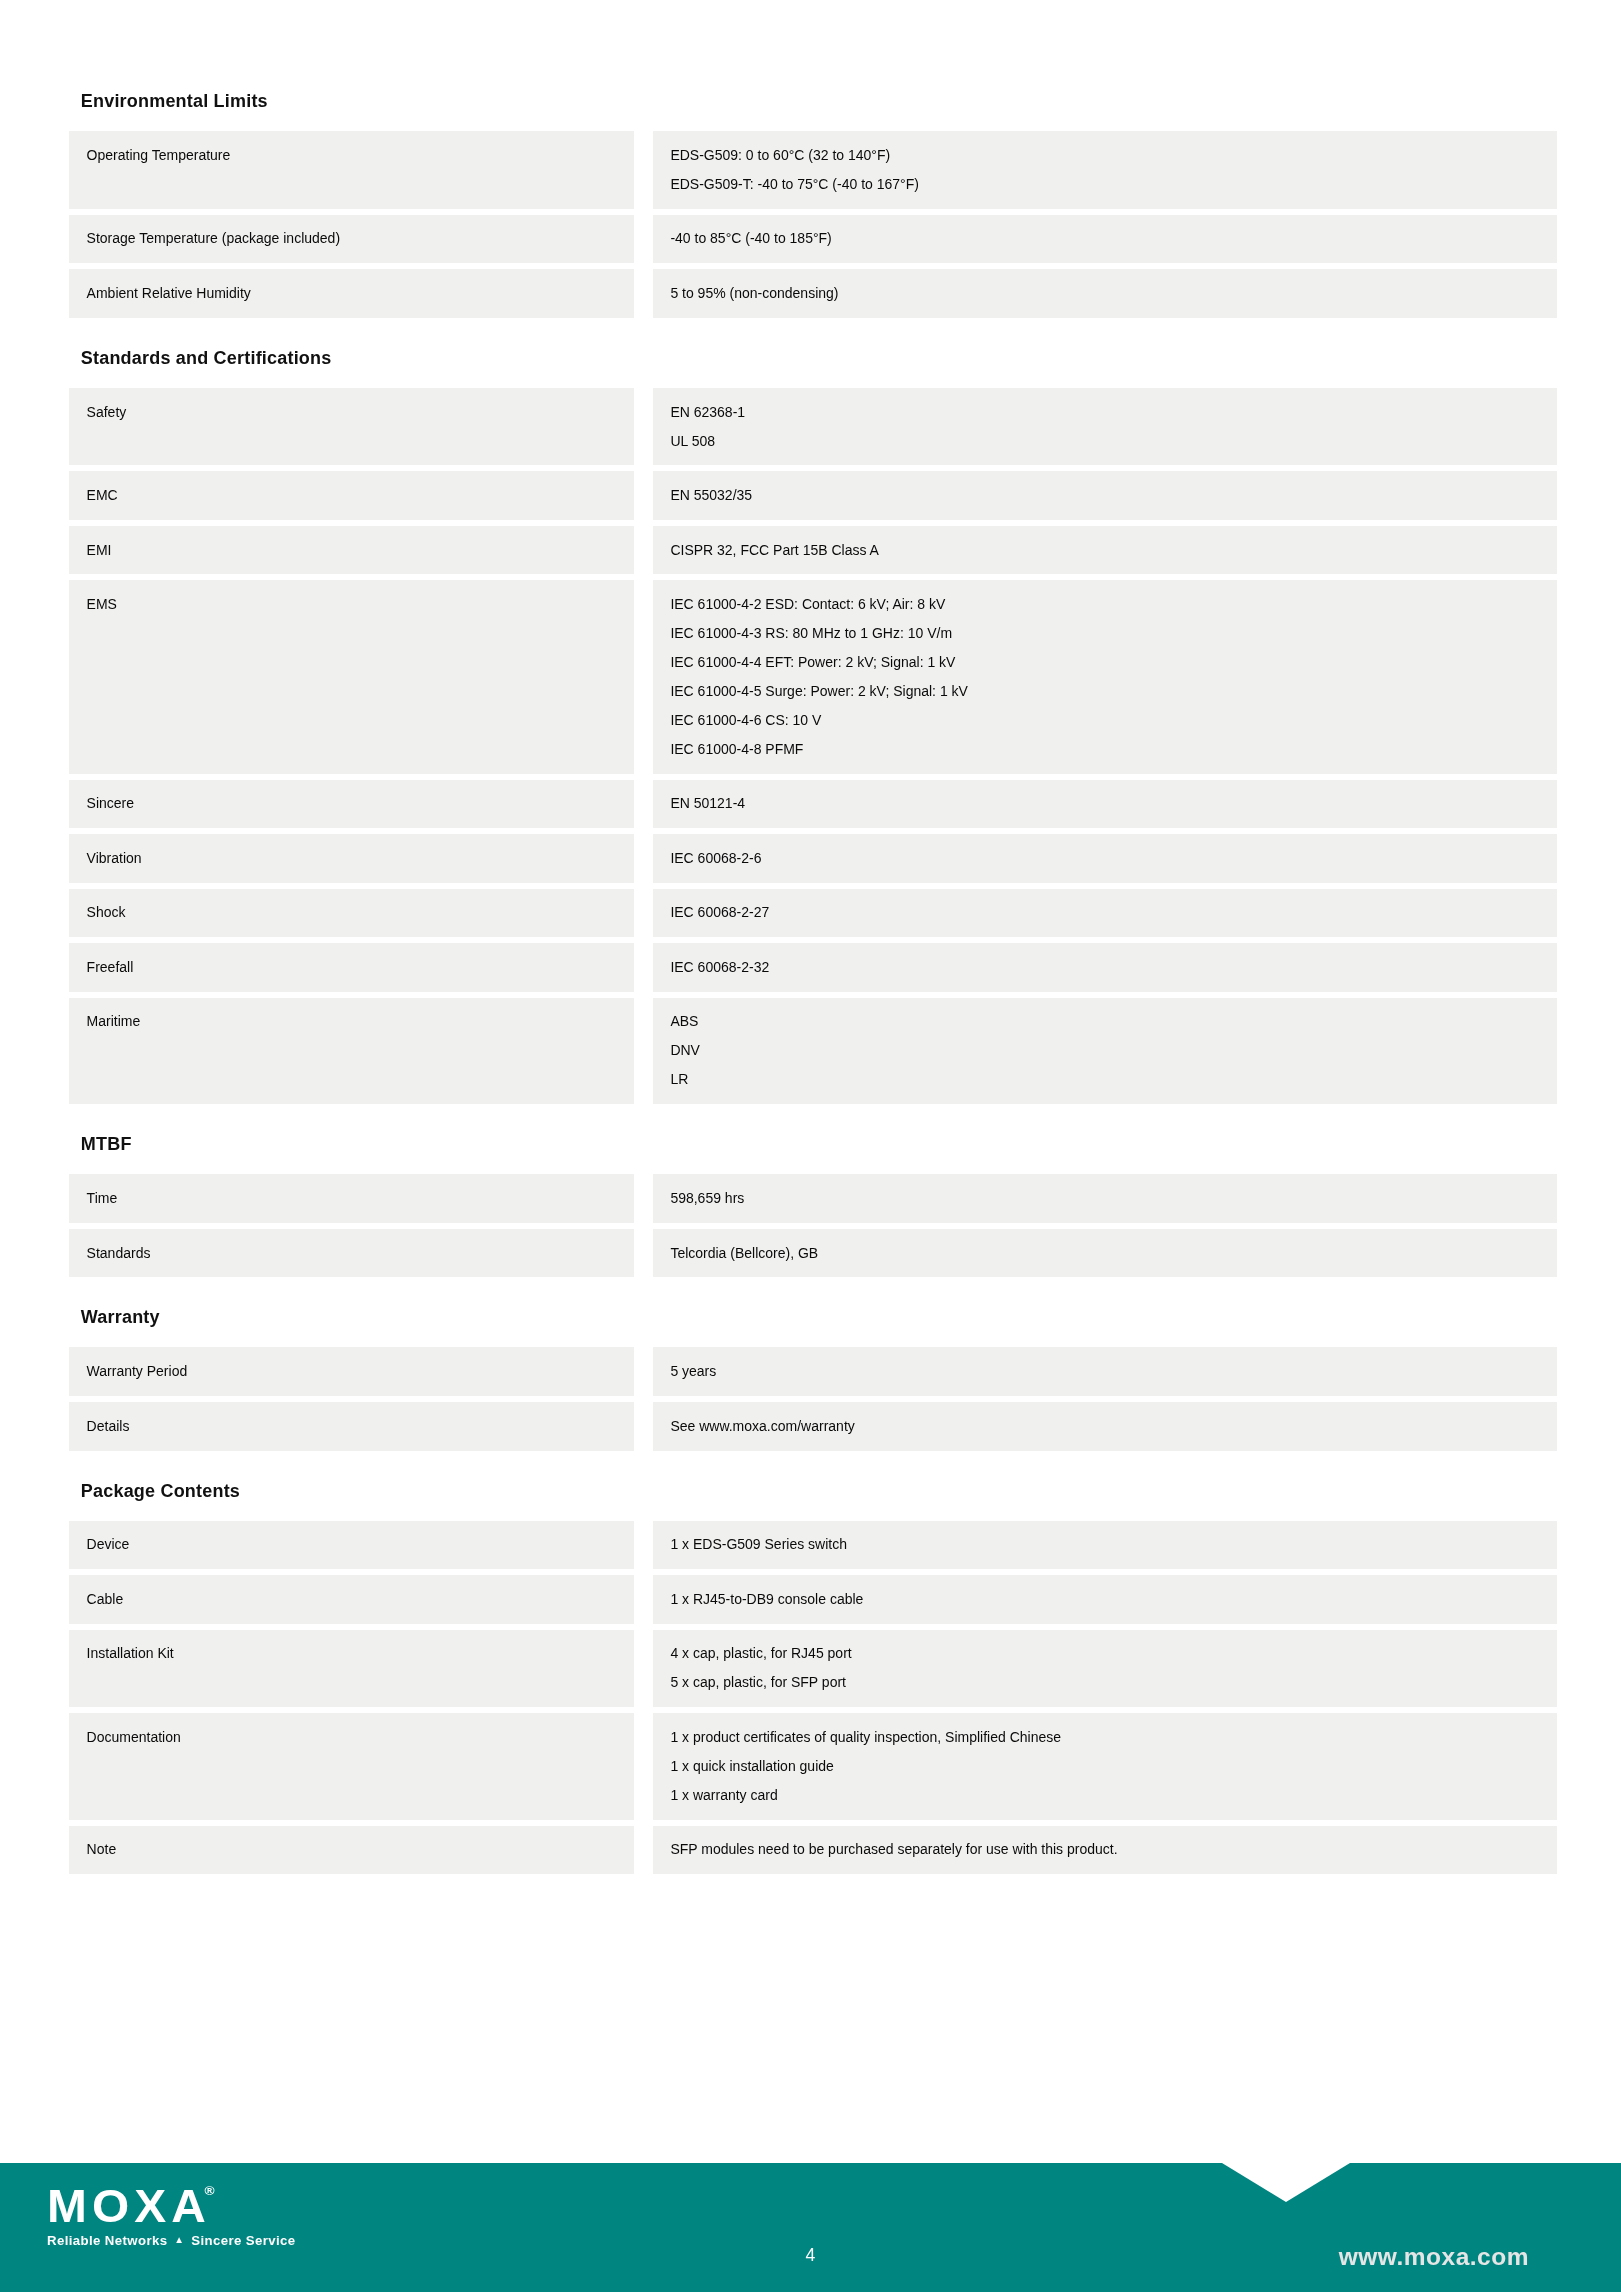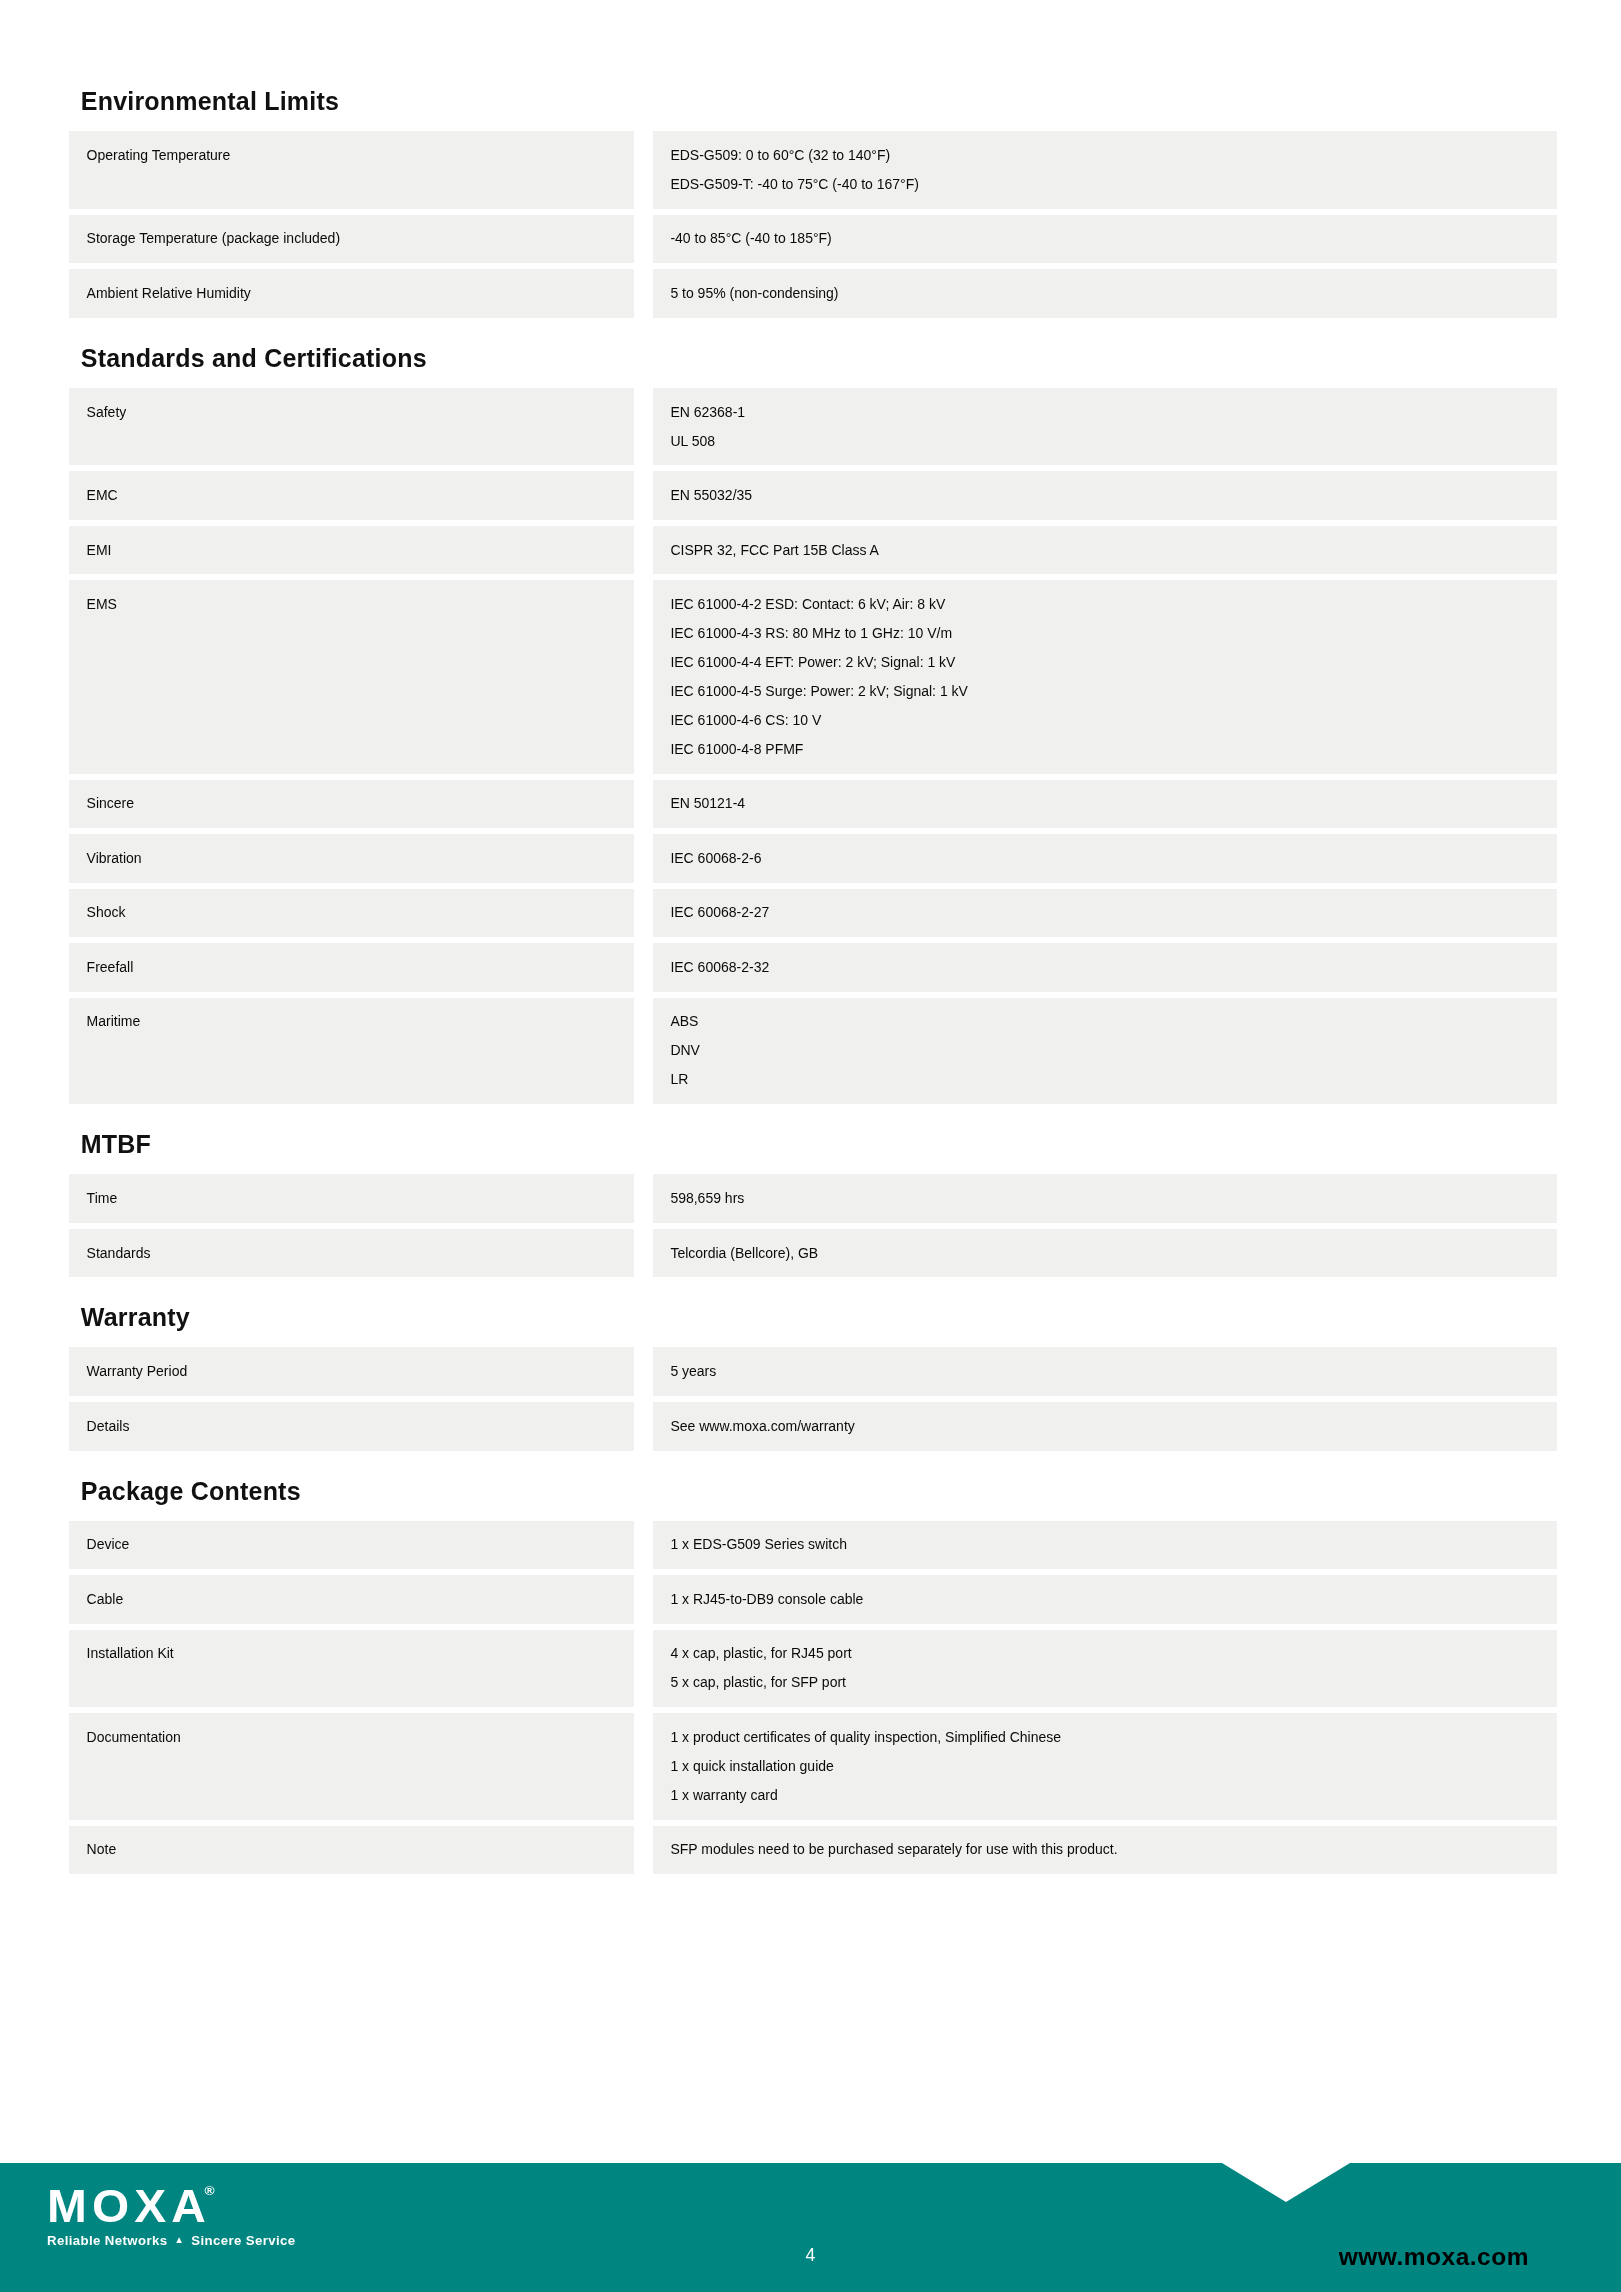--- a/index.html
+++ b/index.html
@@ -4,21 +4,21 @@
 <style>
   html,body{margin:0;padding:0;}
   body{
     width:1621px;height:2293px;position:relative;overflow:hidden;
     background:#ffffff;
     font-family:"Liberation Sans","DejaVu Sans",sans-serif;
     color:#000;
   }
   .content{position:absolute;left:69px;top:90px;width:1488px;}
   .section-title{
-    font-size:25px;font-weight:700;color:#111;
+    font-size:18px;font-weight:700;color:#111;
     margin:29px 0 17.6px 11.8px;line-height:23.5px;letter-spacing:0.2px;
   }
   .section:first-child .section-title{margin-top:0;}
   .row{display:flex;gap:18.6px;margin-bottom:5.9px;}
   .cell{
     background:#f0f0ef;padding:9.8px 17.6px;
     font-size:14px;line-height:29px;color:#0a0a0a;
   }
   .label-cell{width:530px;flex:none;}
   .value-cell{flex:1;}
@@ -42,21 +42,21 @@
   .logo-tagline{
     margin-top:2.9px;font-size:13.2px;font-weight:700;letter-spacing:0.4px;
     display:flex;align-items:center;gap:6.9px;
   }
   .mountain{font-size:9.8px;line-height:9.8px;}
   .page-number{
     position:absolute;left:50%;transform:translateX(-50%);
     bottom:27.4px;color:#fff;font-size:17.6px;
   }
   .website{
-    position:absolute;right:92px;bottom:21.6px;color:#000000;
+    position:absolute;right:92px;bottom:21.6px;color:#e5e5e5;
     font-size:24.5px;font-weight:700;letter-spacing:0.5px;text-decoration:none;
   }
 </style>
 </head>
 <body>
 
 <div class="content" id="spec-content">
     <div class="section">
       <div class="section-title">Environmental Limits</div>
       <div class="row">

